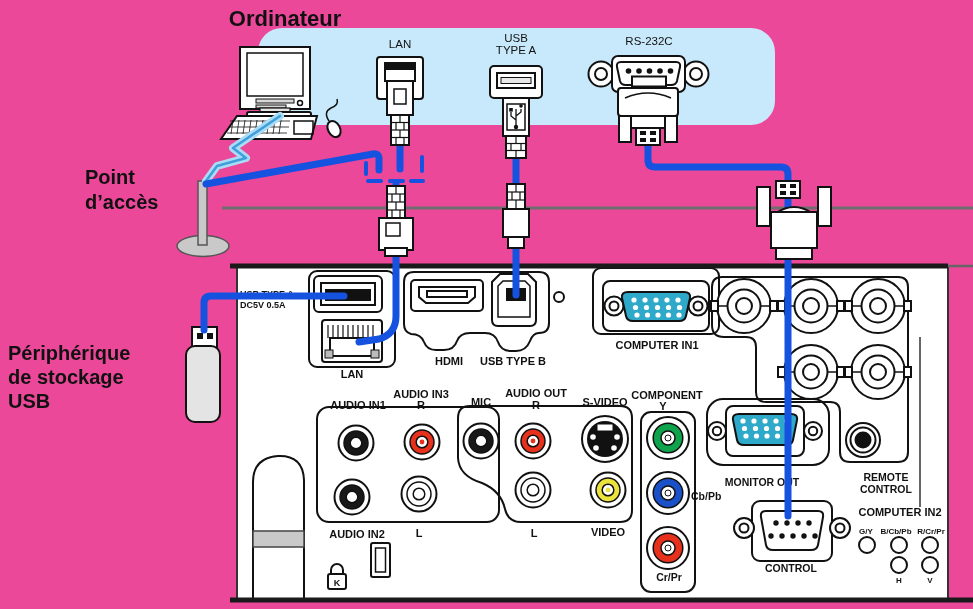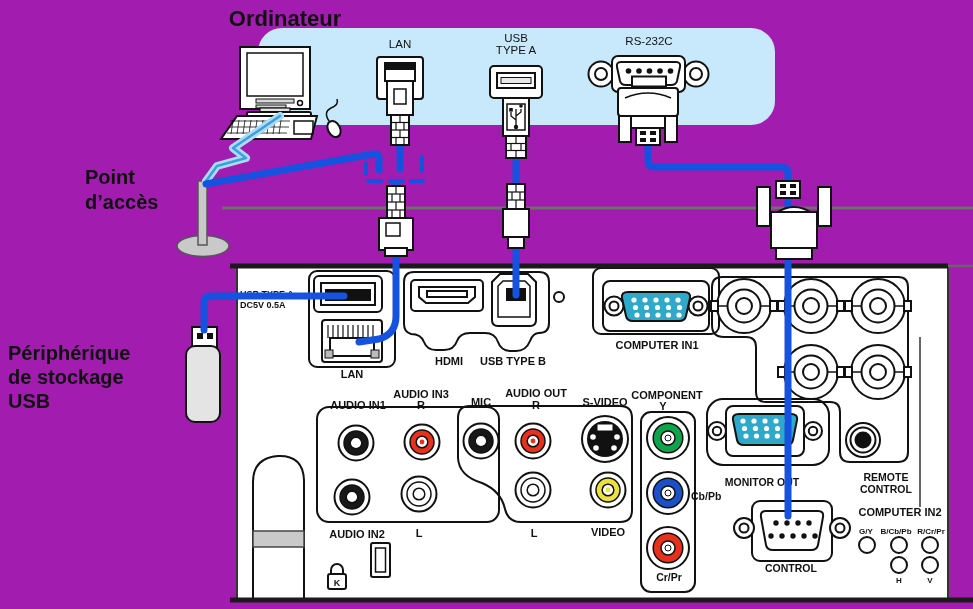--- a/index.html
+++ b/index.html
@@ -1,16 +1,16 @@
 <!DOCTYPE html>
 <html><head>
 <meta charset="utf-8">
 <style>
   html,body{margin:0;padding:0;background:#fff;}
-  .stage{width:973px;height:609px;position:relative;background:#a21caf;}
+  .stage{width:973px;height:609px;position:relative;background:#ec4899;}
   svg{display:block;}
   .t{fill:#111;font-family:"Liberation Sans","DejaVu Sans",sans-serif;}
   .title{font-size:22px;font-weight:bold;}
   .big{font-size:20px;font-weight:bold;}
   .port{font-size:11.5px;}
   .lbl{font-size:11px;font-weight:bold;}
   .lbl2{font-size:10.5px;font-weight:bold;}
   .sm{font-size:9px;font-weight:bold;}
   .xs{font-size:8px;font-weight:bold;}
   .wfill{fill:#fff;stroke:#111;stroke-width:2;}

